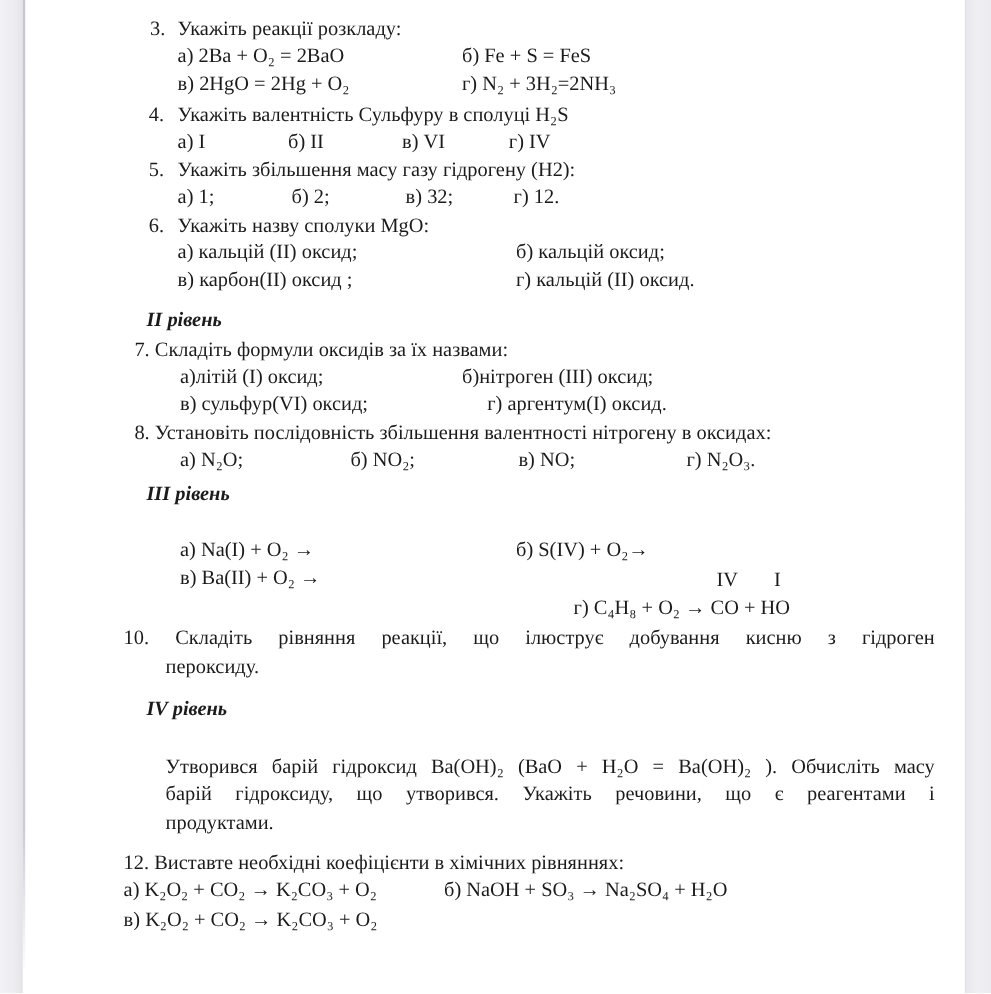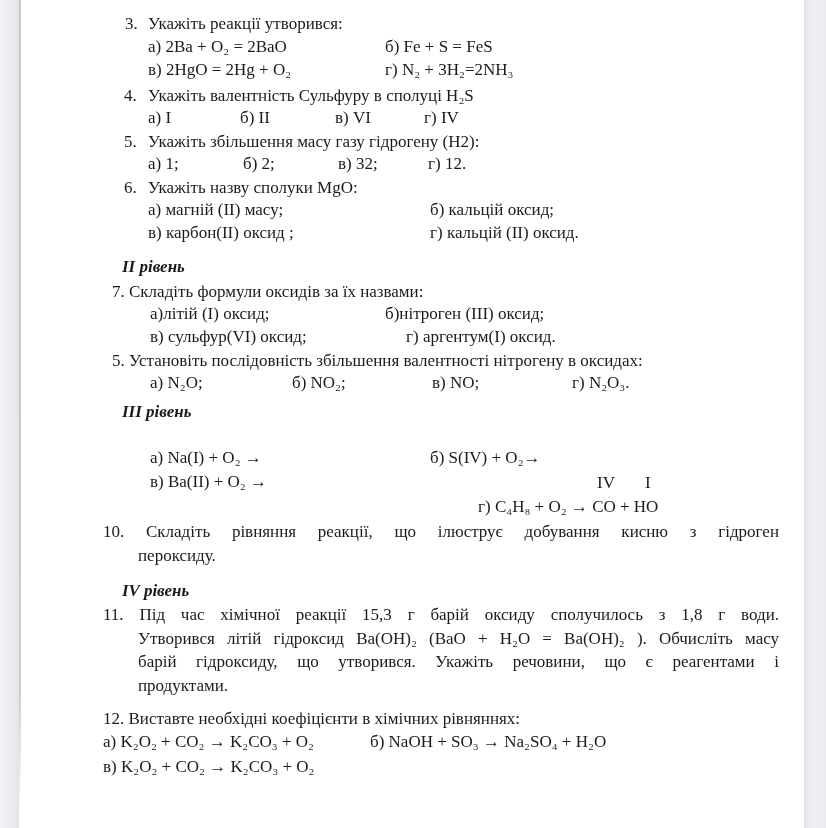--- a/index.html
+++ b/index.html
@@ -43,21 +43,21 @@
 </head>
 <body>
 
 <div class="screen">
 
   <div class="strip-left"></div>
   <div class="edge-line-left"></div>
   <div class="strip-right"></div>
 
   <span class="t" style="top:13px;left:125px">3.</span>
-  <span class="t" style="top:13px;left:148px">Укажіть реакції утворився:</span>
+  <span class="t" style="top:13px;left:148px">Укажіть реакції розкладу:</span>
   <span class="t" style="top:36px;left:148px">а) 2Ba + O₂ = 2BaO</span>
   <span class="t" style="top:36px;left:385px">б) Fe + S = FeS</span>
   <span class="t" style="top:59px;left:148px">в) 2HgO = 2Hg + O₂</span>
   <span class="t" style="top:59px;left:385px">г) N₂ + 3H₂=2NH₃</span>
 
   <span class="t" style="top:85px;left:124px">4.</span>
   <span class="t" style="top:85px;left:148px">Укажіть валентність Сульфуру в сполуці H₂S</span>
   <span class="t" style="top:107px;left:148px">а) I</span>
   <span class="t" style="top:107px;left:240px">б) II</span>
   <span class="t" style="top:107px;left:335px">в) VI</span>
@@ -65,55 +65,54 @@
 
   <span class="t" style="top:131px;left:124px">5.</span>
   <span class="t" style="top:131px;left:148px">Укажіть збільшення масу газу гідрогену (H2):</span>
   <span class="t" style="top:153px;left:148px">а) 1;</span>
   <span class="t" style="top:153px;left:243px">б) 2;</span>
   <span class="t" style="top:153px;left:338px">в) 32;</span>
   <span class="t" style="top:153px;left:428px">г) 12.</span>
 
   <span class="t" style="top:177px;left:124px">6.</span>
   <span class="t" style="top:177px;left:148px">Укажіть назву сполуки MgO:</span>
-  <span class="t" style="top:199px;left:148px">а) магній (II) масу;</span>
+  <span class="t" style="top:199px;left:148px">а) кальцій (II) оксид;</span>
   <span class="t" style="top:199px;left:430px">б) кальцій оксид;</span>
   <span class="t" style="top:222px;left:148px">в) карбон(II) оксид ;</span>
   <span class="t" style="top:222px;left:430px">г) кальцій (II) оксид.</span>
 
   <span class="t lvl" style="top:256px;left:122px">II рівень</span>
 
   <span class="t" style="top:281px;left:112px">7. Складіть формули оксидів за їх назвами:</span>
   <span class="t" style="top:303px;left:150px">а)літій (I) оксид;</span>
   <span class="t" style="top:303px;left:385px">б)нітроген (III) оксид;</span>
   <span class="t" style="top:326px;left:150px">в) сульфур(VI) оксид;</span>
   <span class="t" style="top:326px;left:406px">г) аргентум(I) оксид.</span>
 
-  <span class="t" style="top:350px;left:112px">5. Установіть послідовність збільшення валентності нітрогену в оксидах:</span>
+  <span class="t" style="top:350px;left:112px">8. Установіть послідовність збільшення валентності нітрогену в оксидах:</span>
   <span class="t" style="top:372px;left:150px">а) N₂O;</span>
   <span class="t" style="top:372px;left:292px">б) NO₂;</span>
   <span class="t" style="top:372px;left:432px">в) NO;</span>
   <span class="t" style="top:372px;left:572px">г) N₂O₃.</span>
 
   <span class="t lvl" style="top:401px;left:122px">III рівень</span>
 
   <span class="t" style="top:447px;left:150px">а) Na(I) + O₂ →</span>
   <span class="t" style="top:447px;left:430px">б) S(IV) + O₂→</span>
   <span class="t" style="top:471px;left:150px">в) Ba(II) + O₂ →</span>
   <span class="t" style="top:472px;left:597px">IV</span>
   <span class="t" style="top:472px;left:645px">I</span>
   <span class="t" style="top:496px;left:478px">г) C₄H₈ + O₂ → CO + HO</span>
 
   <div class="j" style="top:521px;left:103px;width:676px">10. Складіть рівняння реакції, що ілюструє добування кисню з гідроген</div>
   <span class="t" style="top:545px;left:138px">пероксиду.</span>
 
   <span class="t lvl" style="top:580px;left:122px">IV рівень</span>
 
-  <div class="j" style="top:604px;left:103px;width:676px">11. Під час хімічної реакції 15,3 г барій оксиду сполучилось з 1,8 г води.</div>
-  <div class="j" style="top:628px;left:138px;width:641px">Утворився літій гідроксид Ba(OH)₂ (BaO + H₂O = Ba(OH)₂ ). Обчисліть масу</div>
+  <div class="j" style="top:628px;left:138px;width:641px">Утворився барій гідроксид Ba(OH)₂ (BaO + H₂O = Ba(OH)₂ ). Обчисліть масу</div>
   <div class="j" style="top:651px;left:138px;width:641px">барій гідроксиду, що утворився. Укажіть речовини, що є реагентами і</div>
   <span class="t" style="top:675px;left:138px">продуктами.</span>
 
   <span class="t" style="top:708px;left:103px">12. Виставте необхідні коефіцієнти в хімічних рівняннях:</span>
   <span class="t" style="top:731px;left:103px">а) K₂O₂ + CO₂ → K₂CO₃ + O₂</span>
   <span class="t" style="top:731px;left:370px">б) NaOH + SO₃ → Na₂SO₄ + H₂O</span>
   <span class="t" style="top:756px;left:103px">в) K₂O₂ + CO₂ → K₂CO₃ + O₂</span>
 
 </div>
 

